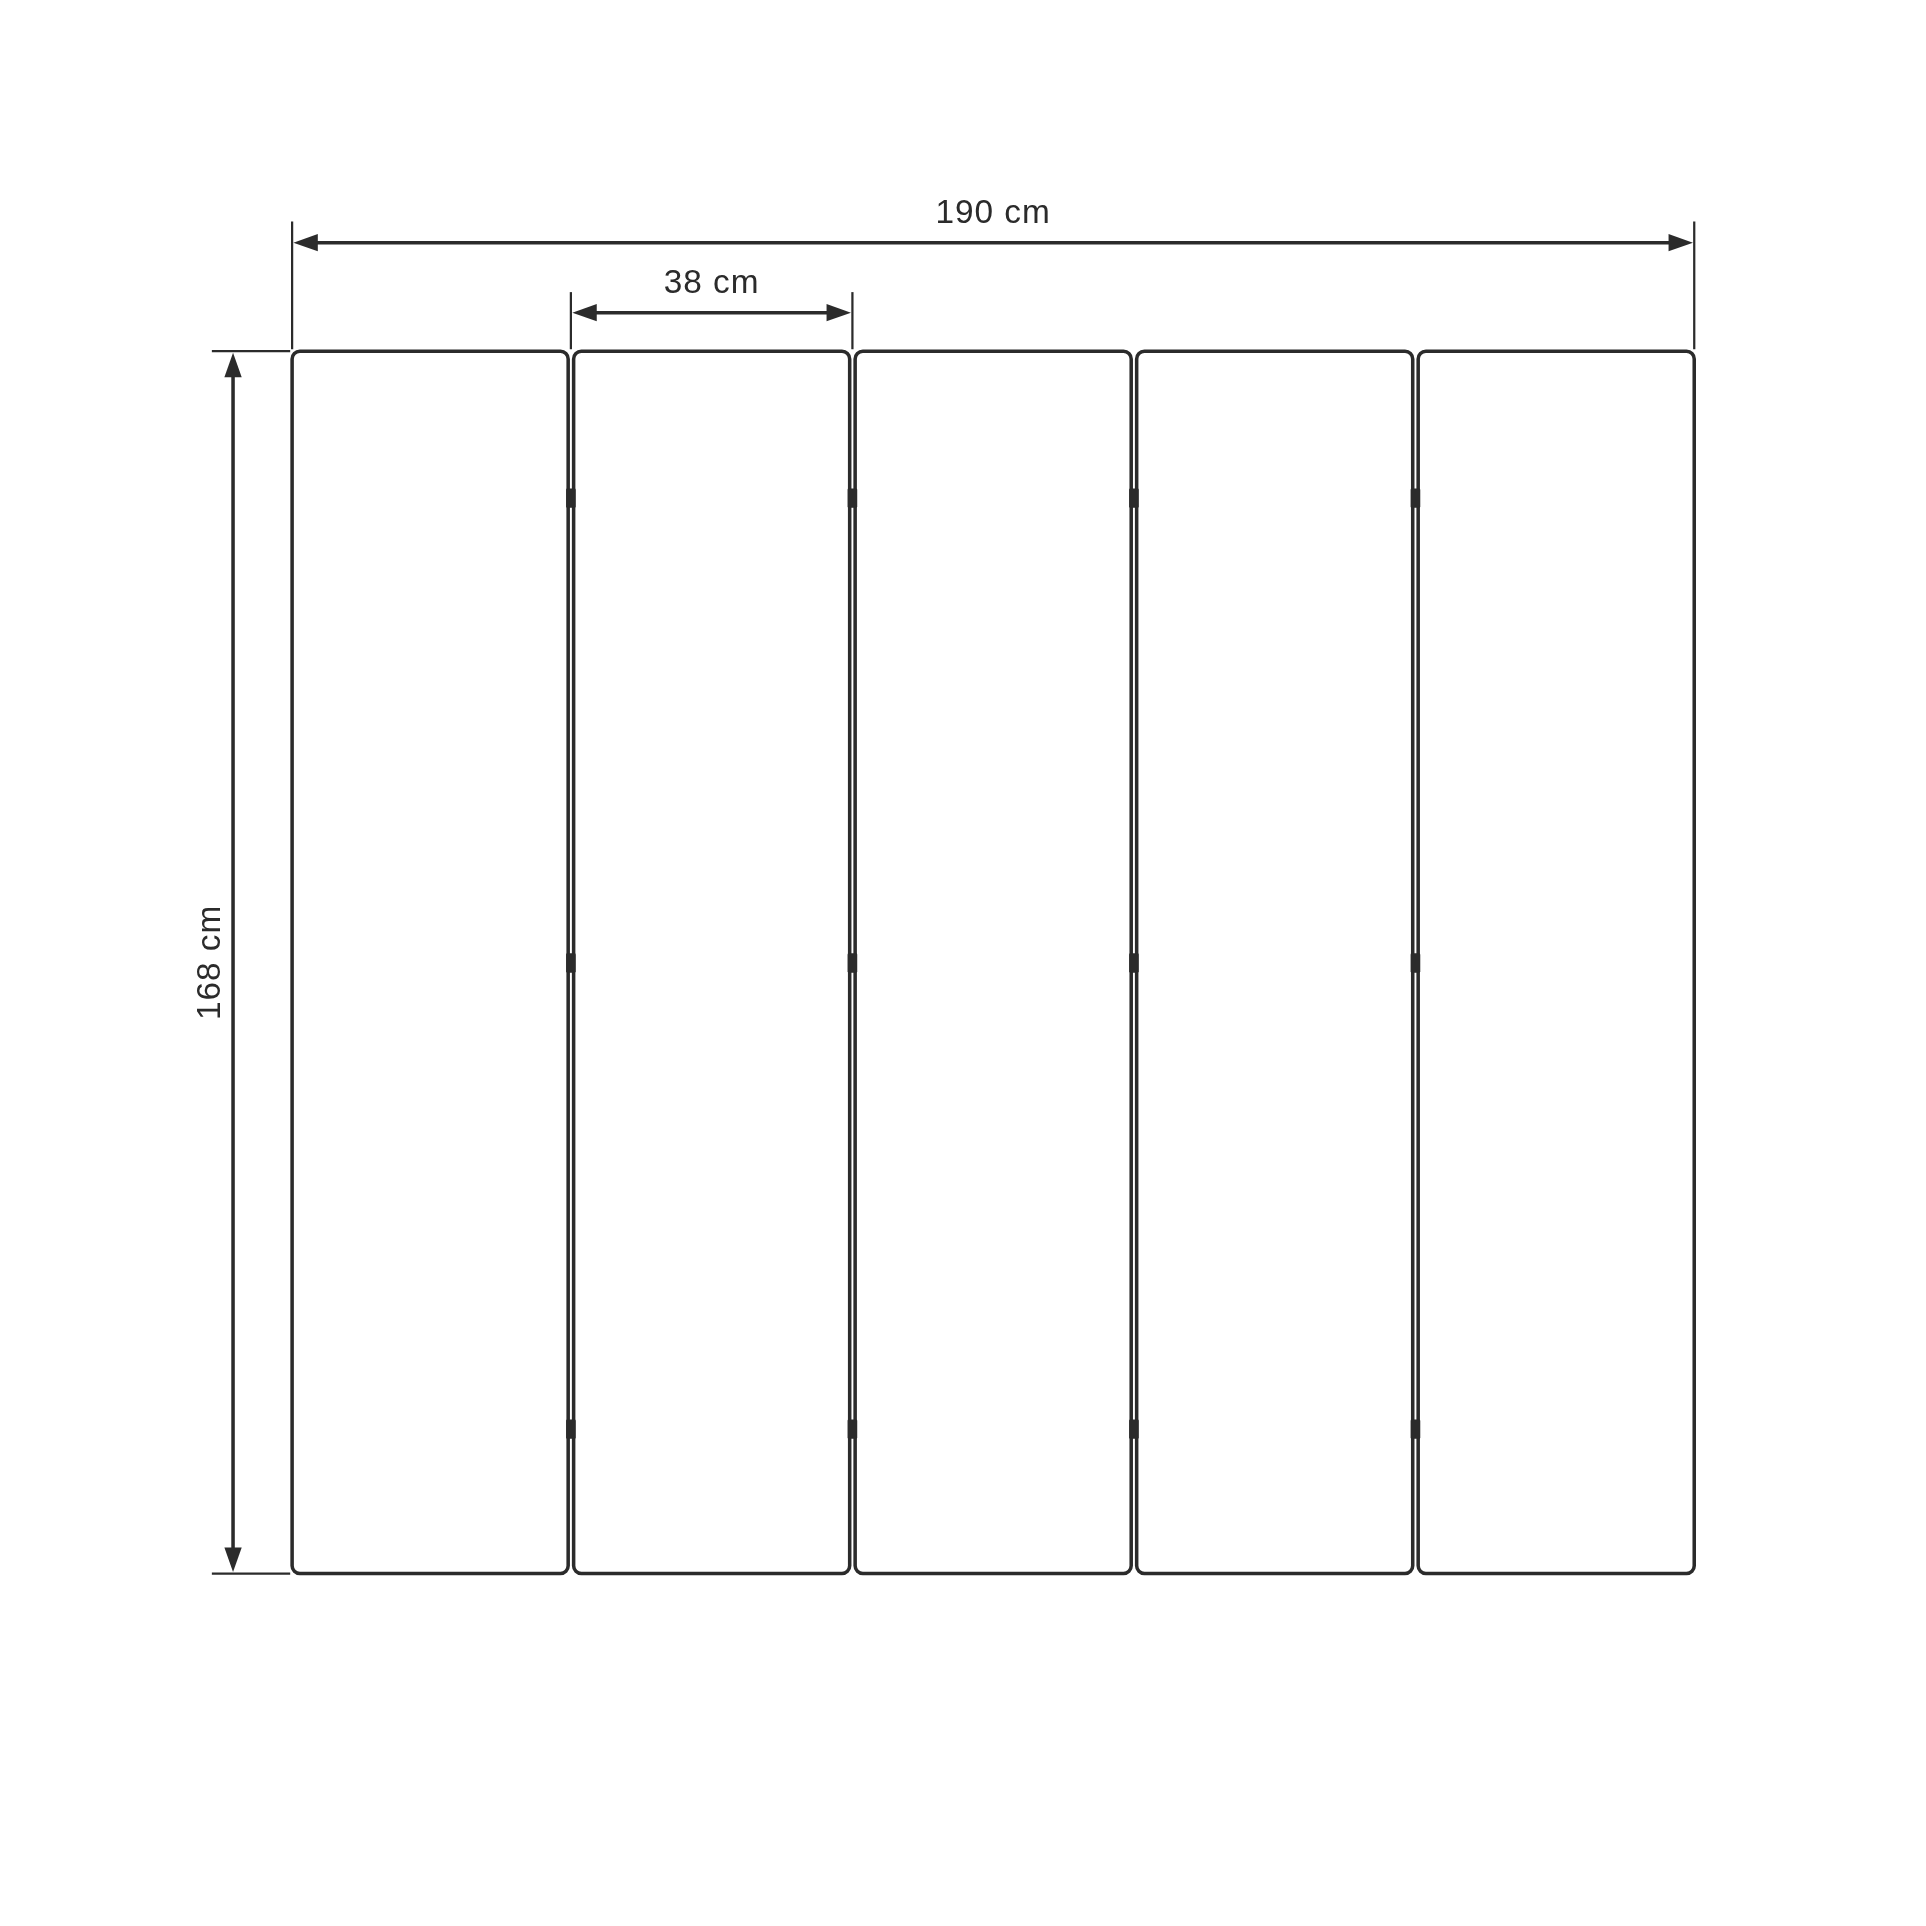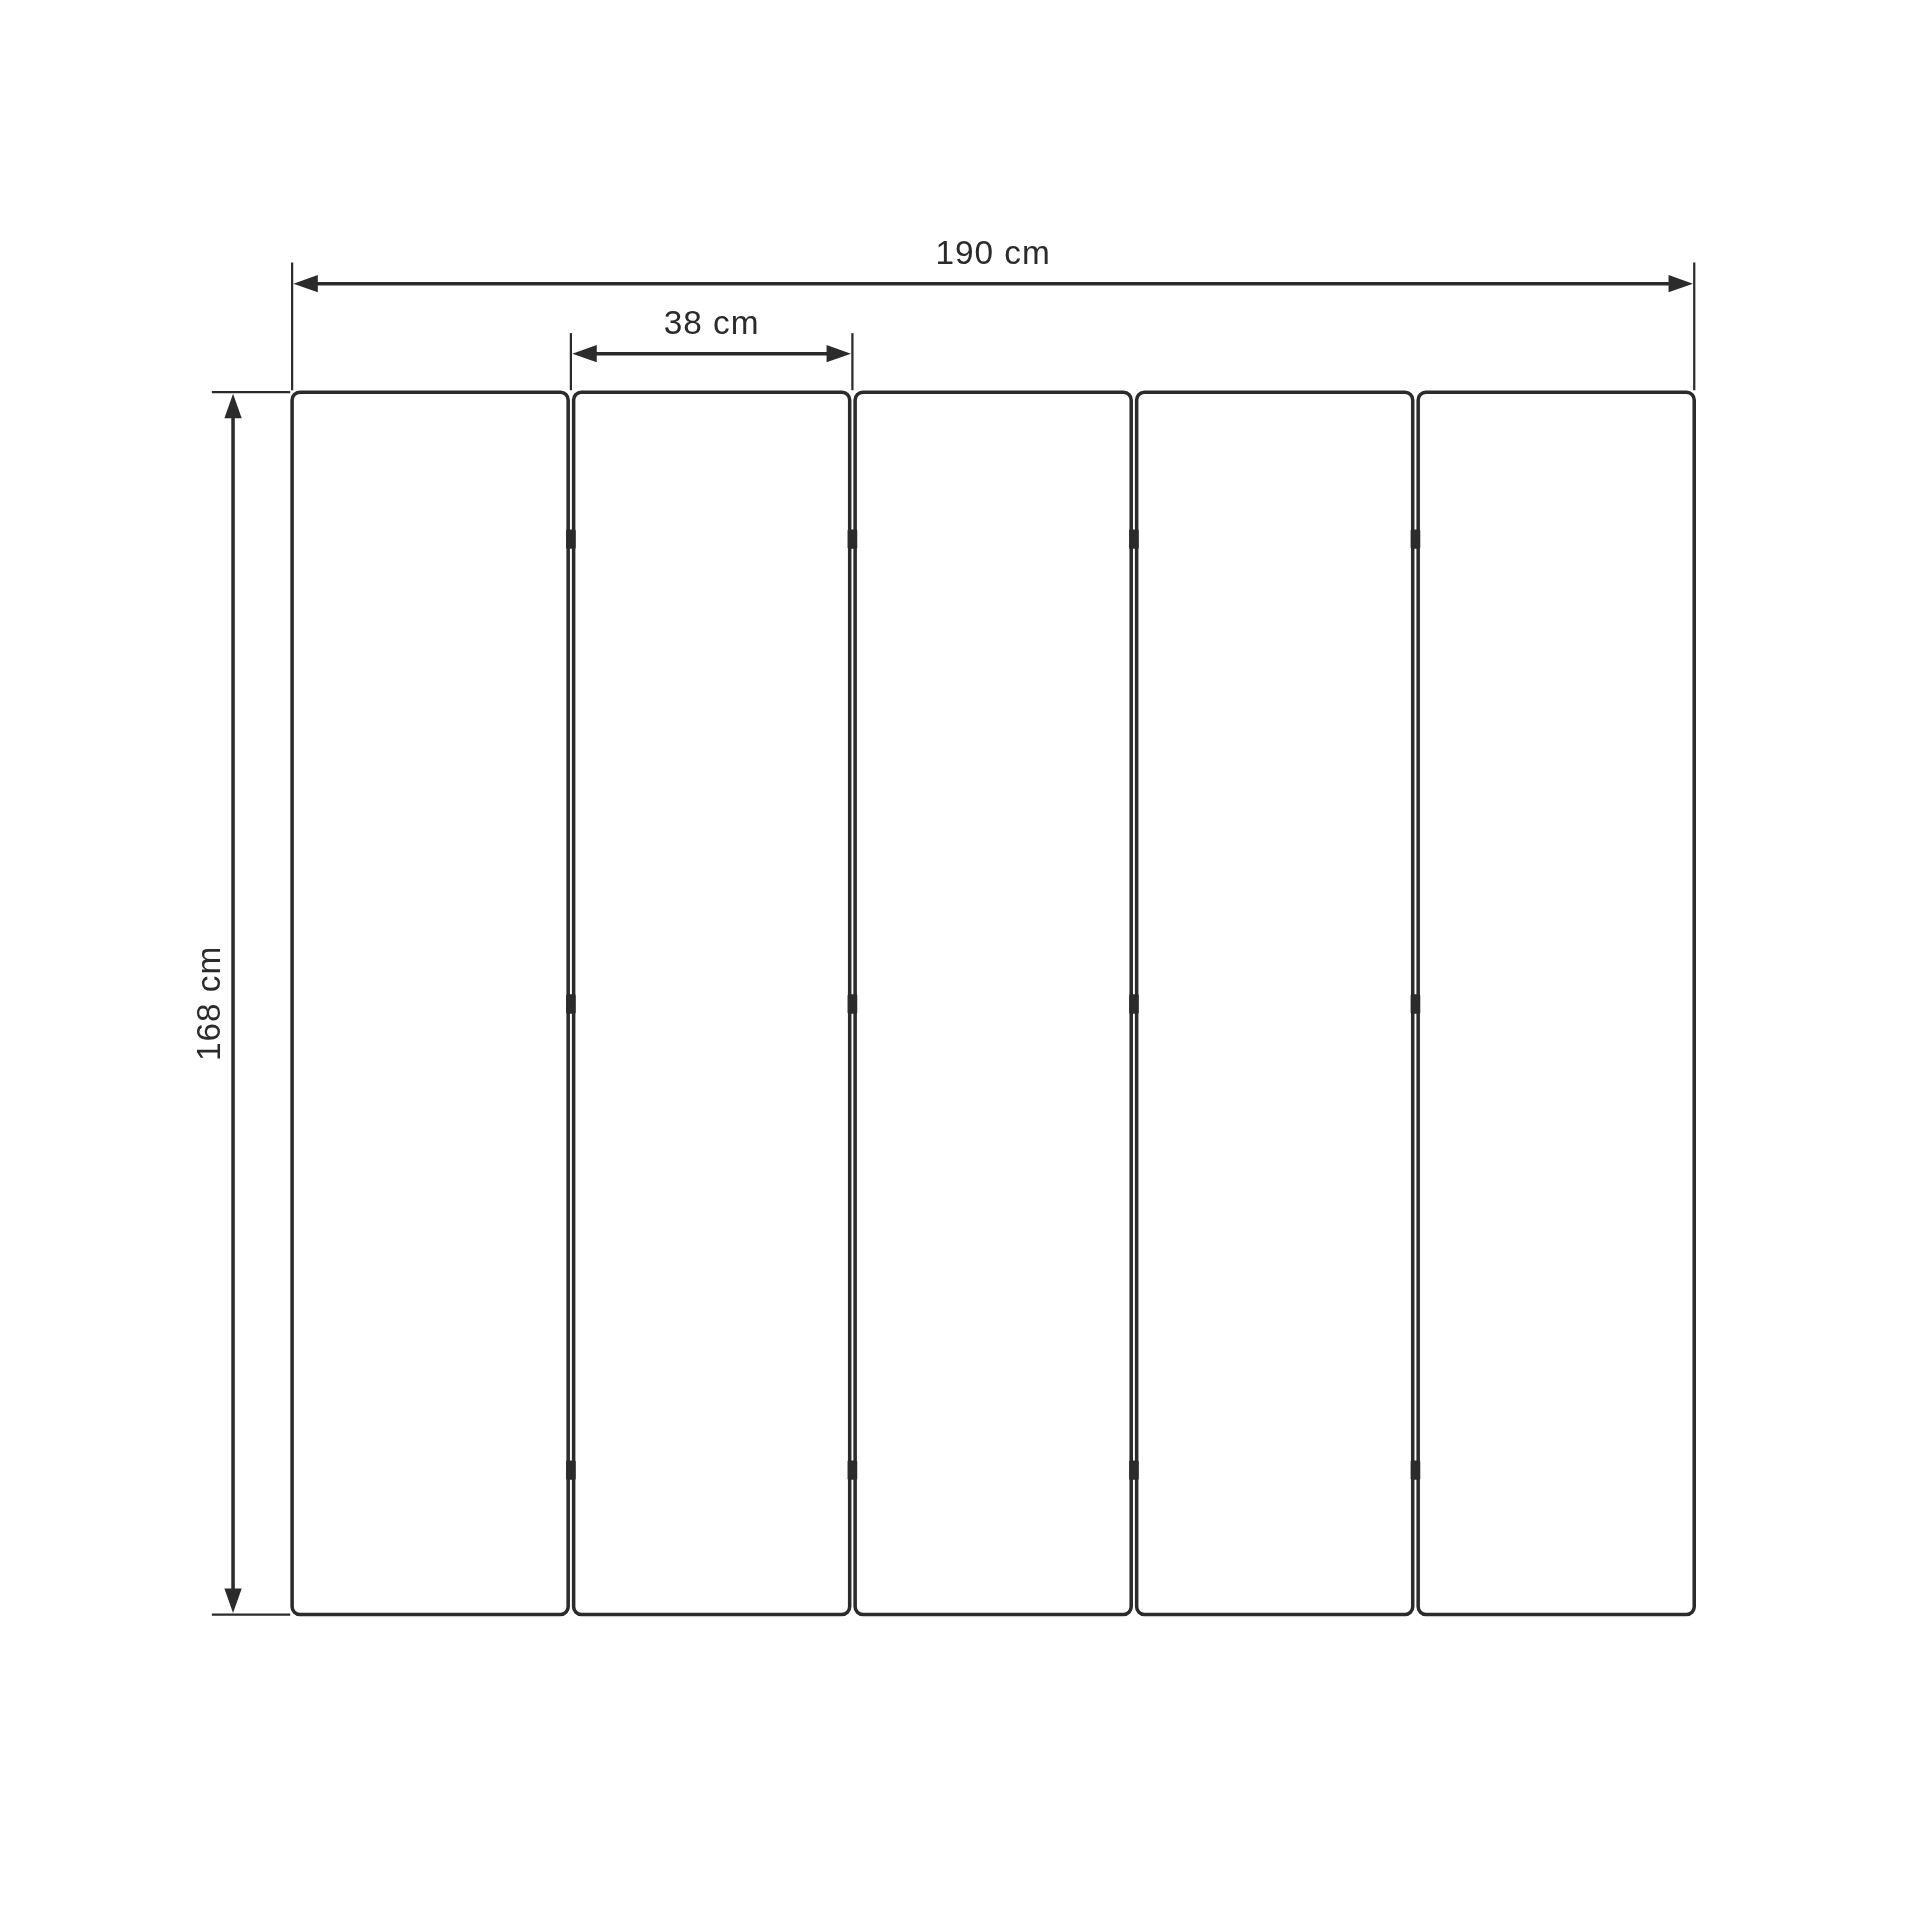--- a/index.html
+++ b/index.html
@@ -4,21 +4,20 @@
 <style>
   html, body {
     margin: 0;
     padding: 0;
     background: #ffffff;
   }
   .canvas-wrap {
     width: 1926px;
     height: 1714px;
     background: #ffffff;
-    margin-top: 41px;
   }
   svg { display: block; }
   .dim-label {
     font-family: "Liberation Sans", "DejaVu Sans", sans-serif;
     font-size: 52px;
     letter-spacing: 1.5px;
   }
 </style>
 </head>
 <body>

